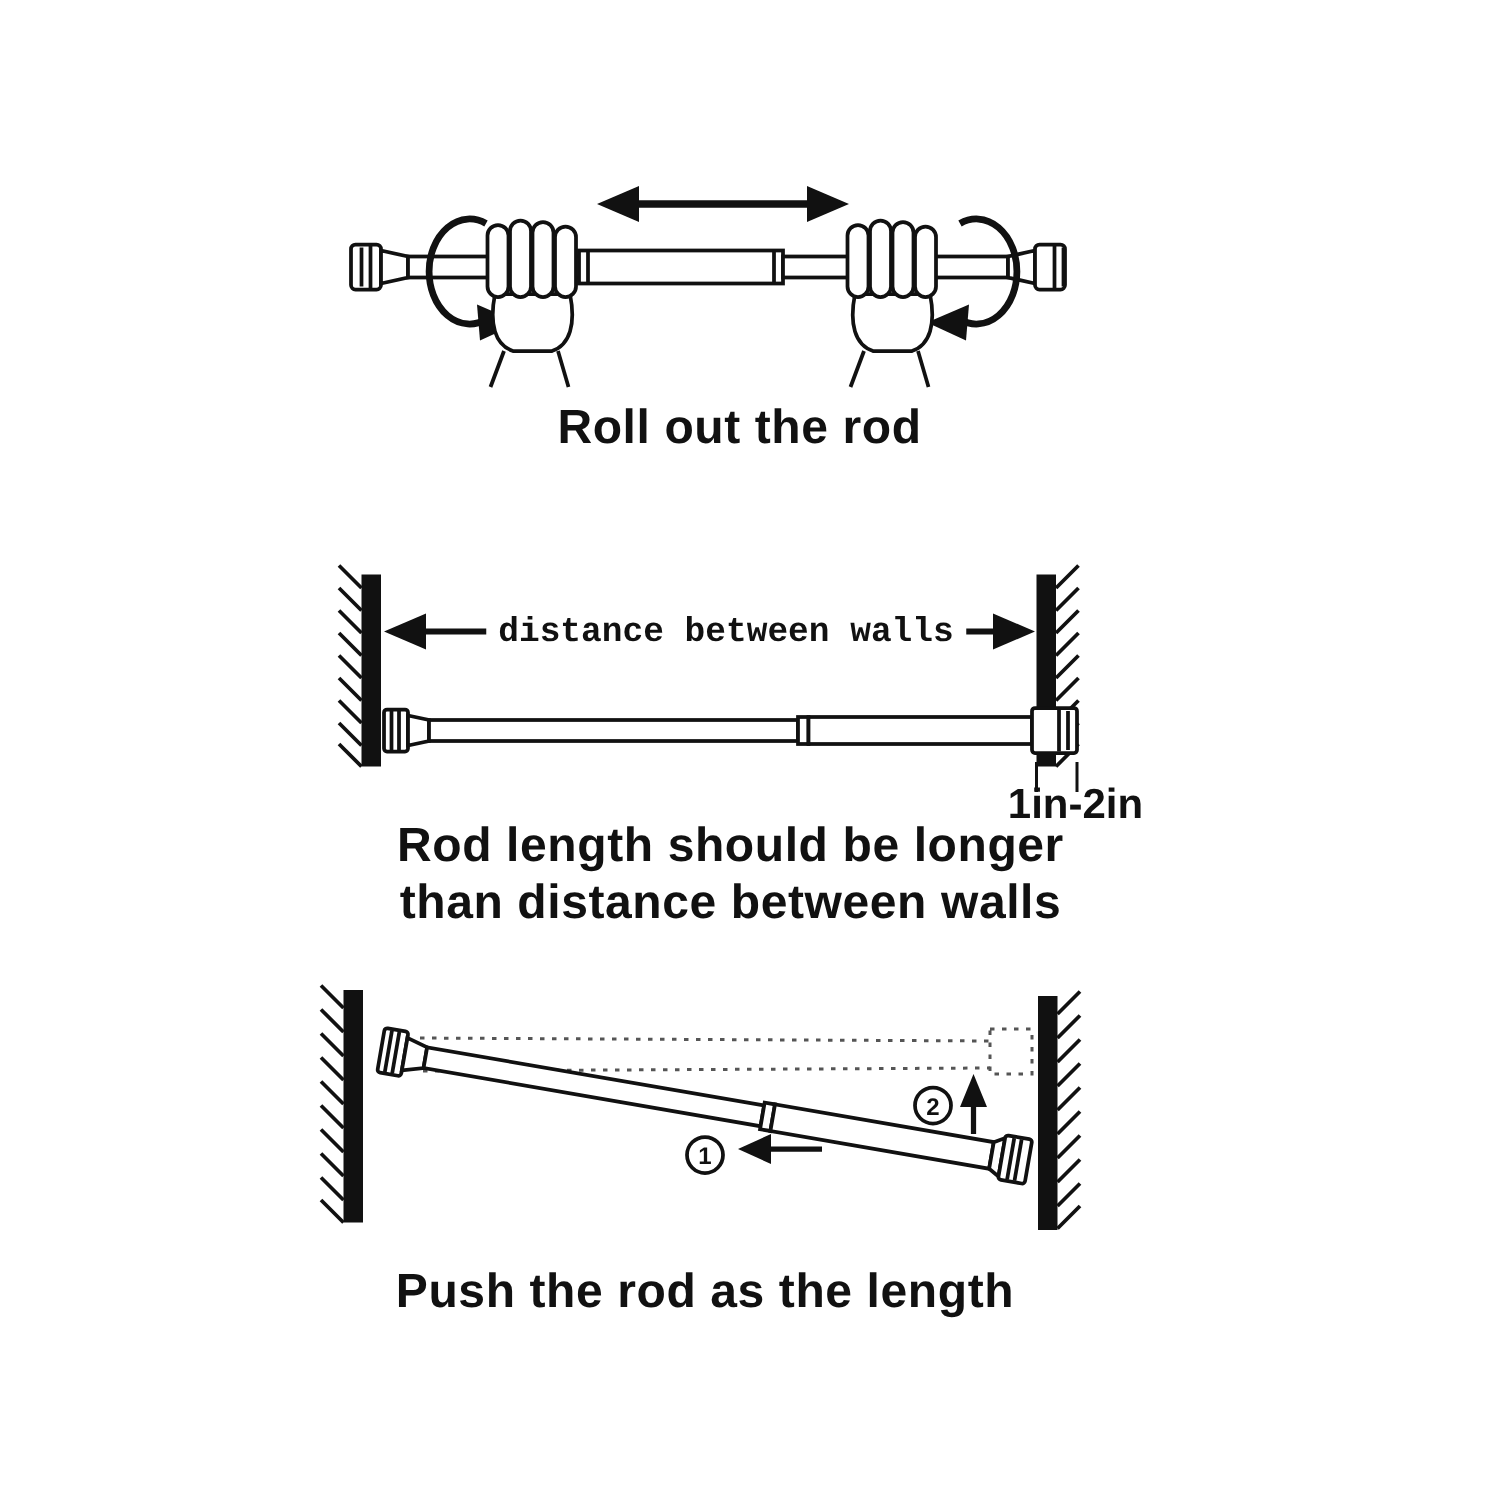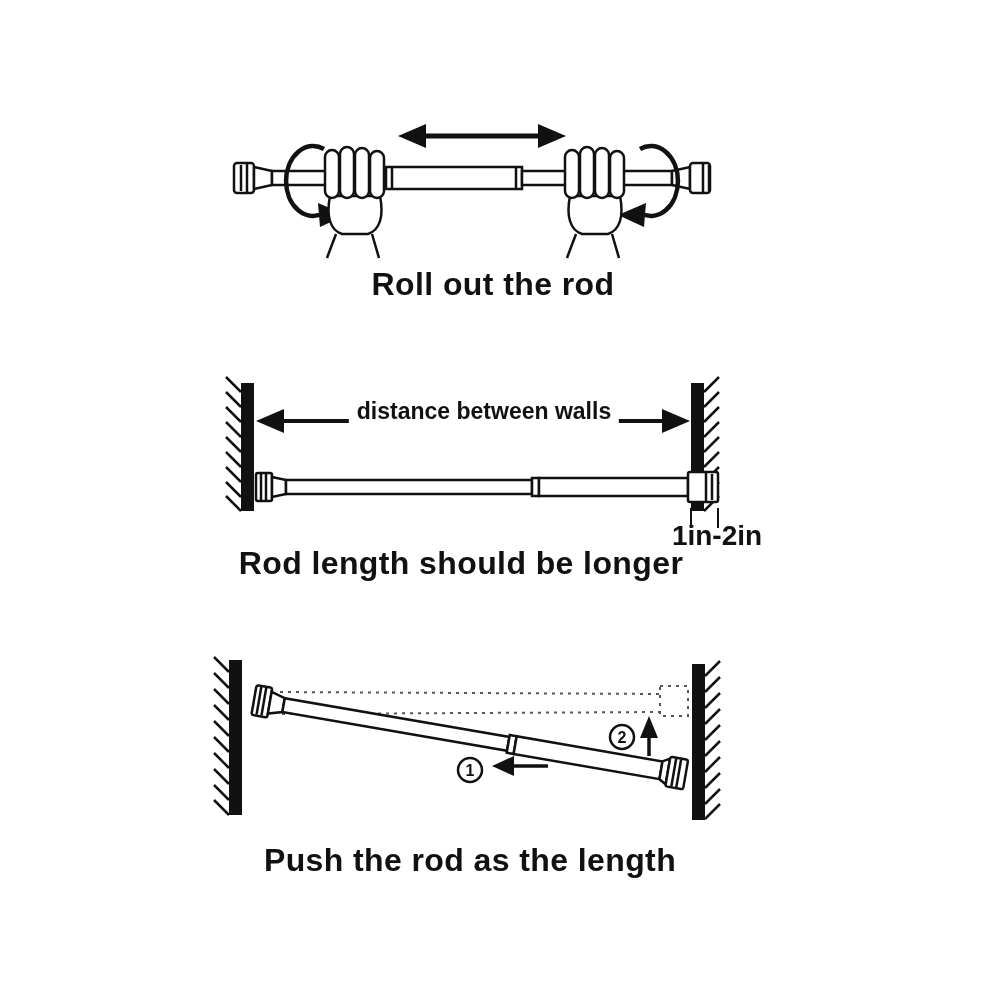--- a/index.html
+++ b/index.html
@@ -202,23 +202,24 @@
 
       <g>
         <circle cx="622" cy="737" r="12" class="outline" stroke-width="2"></circle>
         <text x="622" y="743" class="badge-num">2</text>
       </g>
     </g>
   </svg>
 
   <div class="label caption cx" style="left:493px; top:266px;">Roll out the rod</div>
 
-  <div class="label distance-label cxy" style="left:484px; top:411px;">distance between walls</div>
+  <div class="label distance-label cxy" style="left:484px; top:421px;font-family:Liberation Mono, monospace;">distance between walls</div>
 
   <div class="label overlap-label cx" style="left:717px; top:520px;">1in-2in</div>
 
-  <div class="label caption caption2 cx" style="left:461px; top:544px;">
+  <div class="label caption caption2 cx" style="left:487px; top:544px;">
     <span style="display:block;">Rod length should be longer</span>
+    <span style="display:block;">than distance between walls</span>
   </div>
 
   <div class="label caption cx" style="left:470px; top:842px;">Push the rod as the length</div>
 
 </div>
 
 </body></html>

